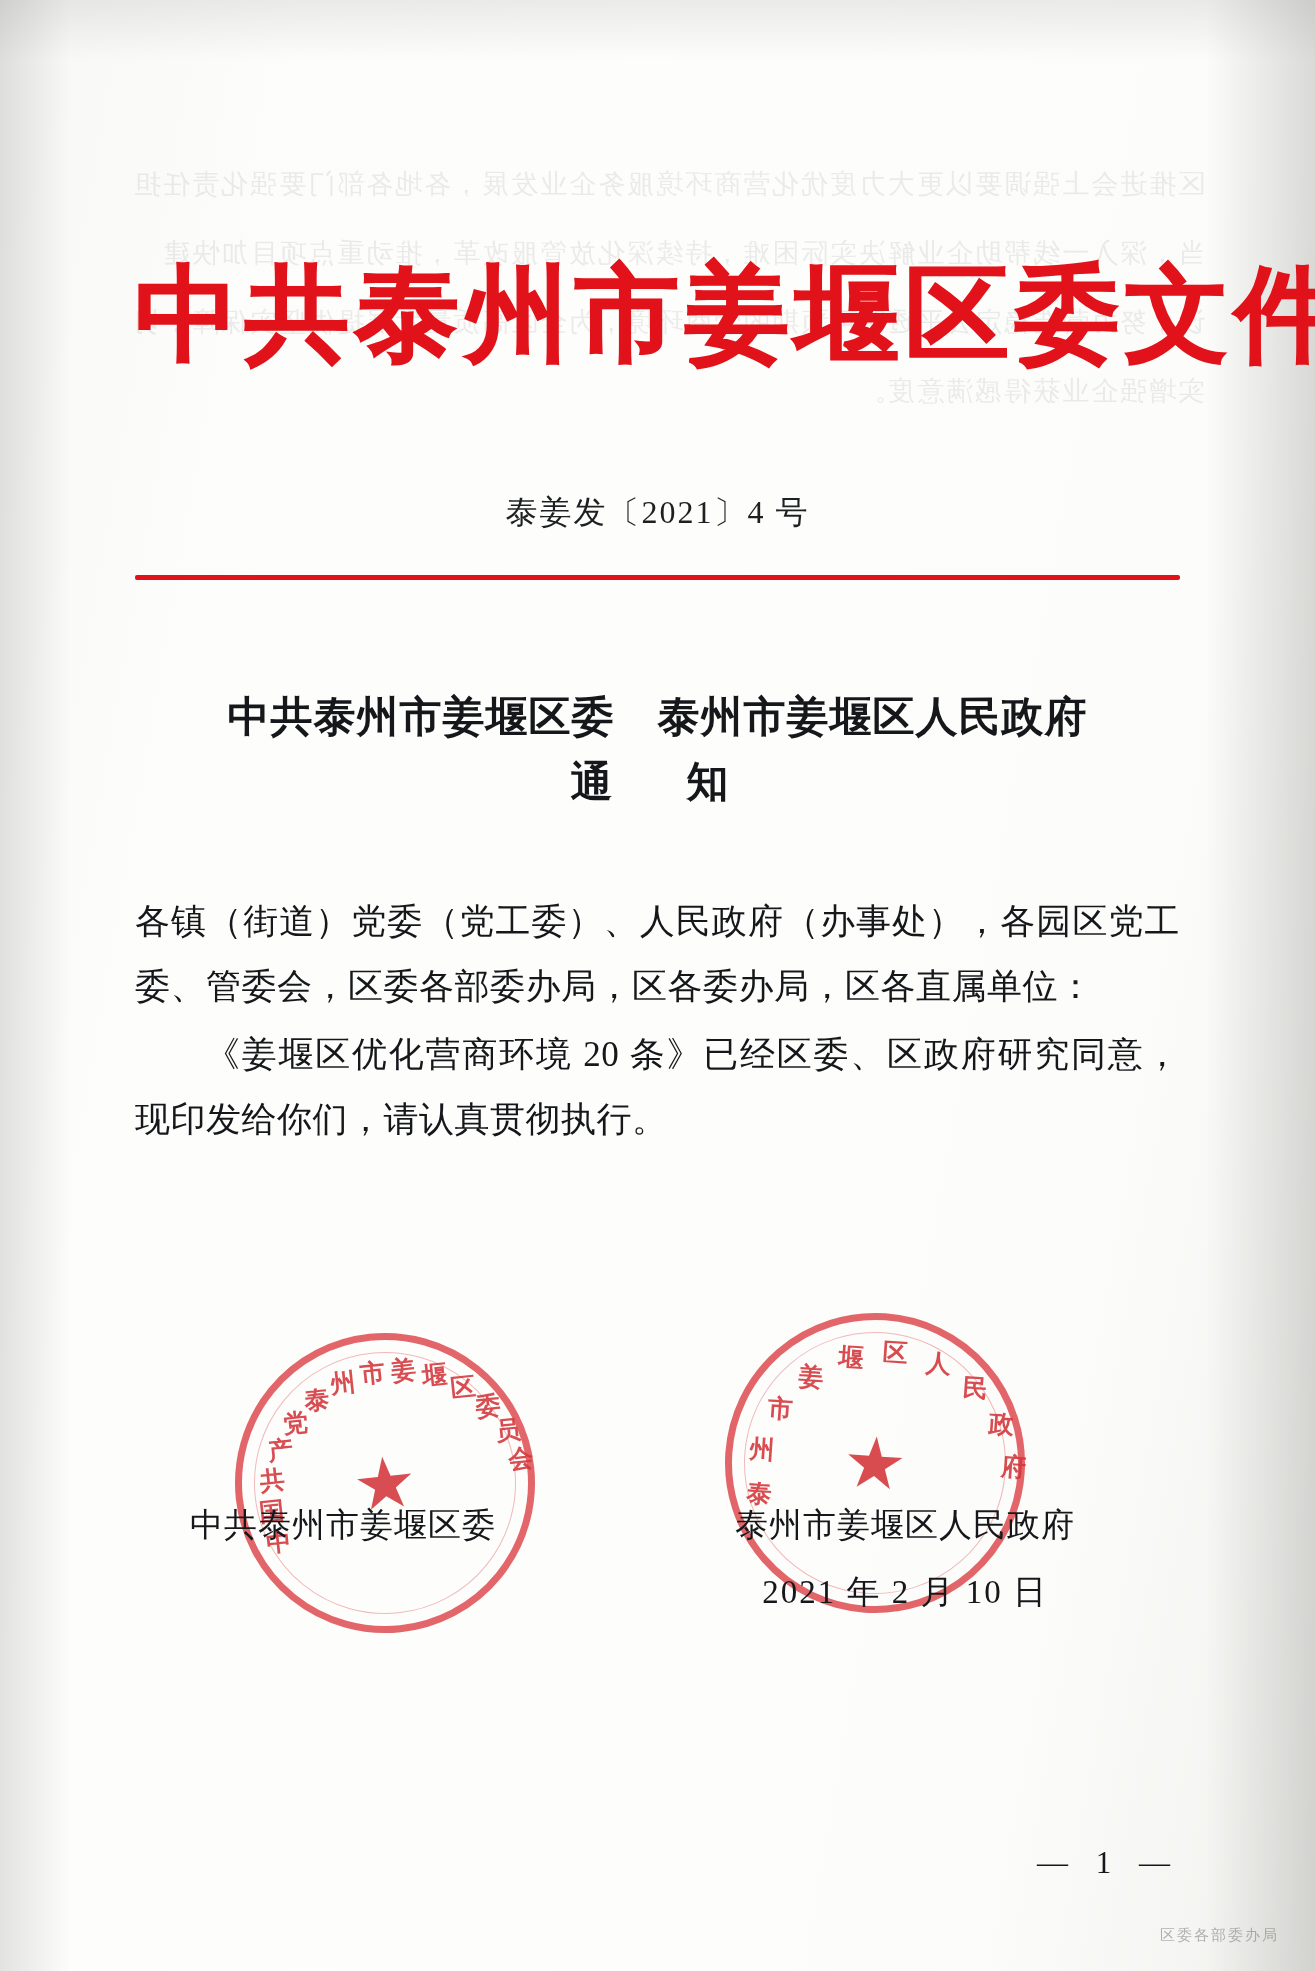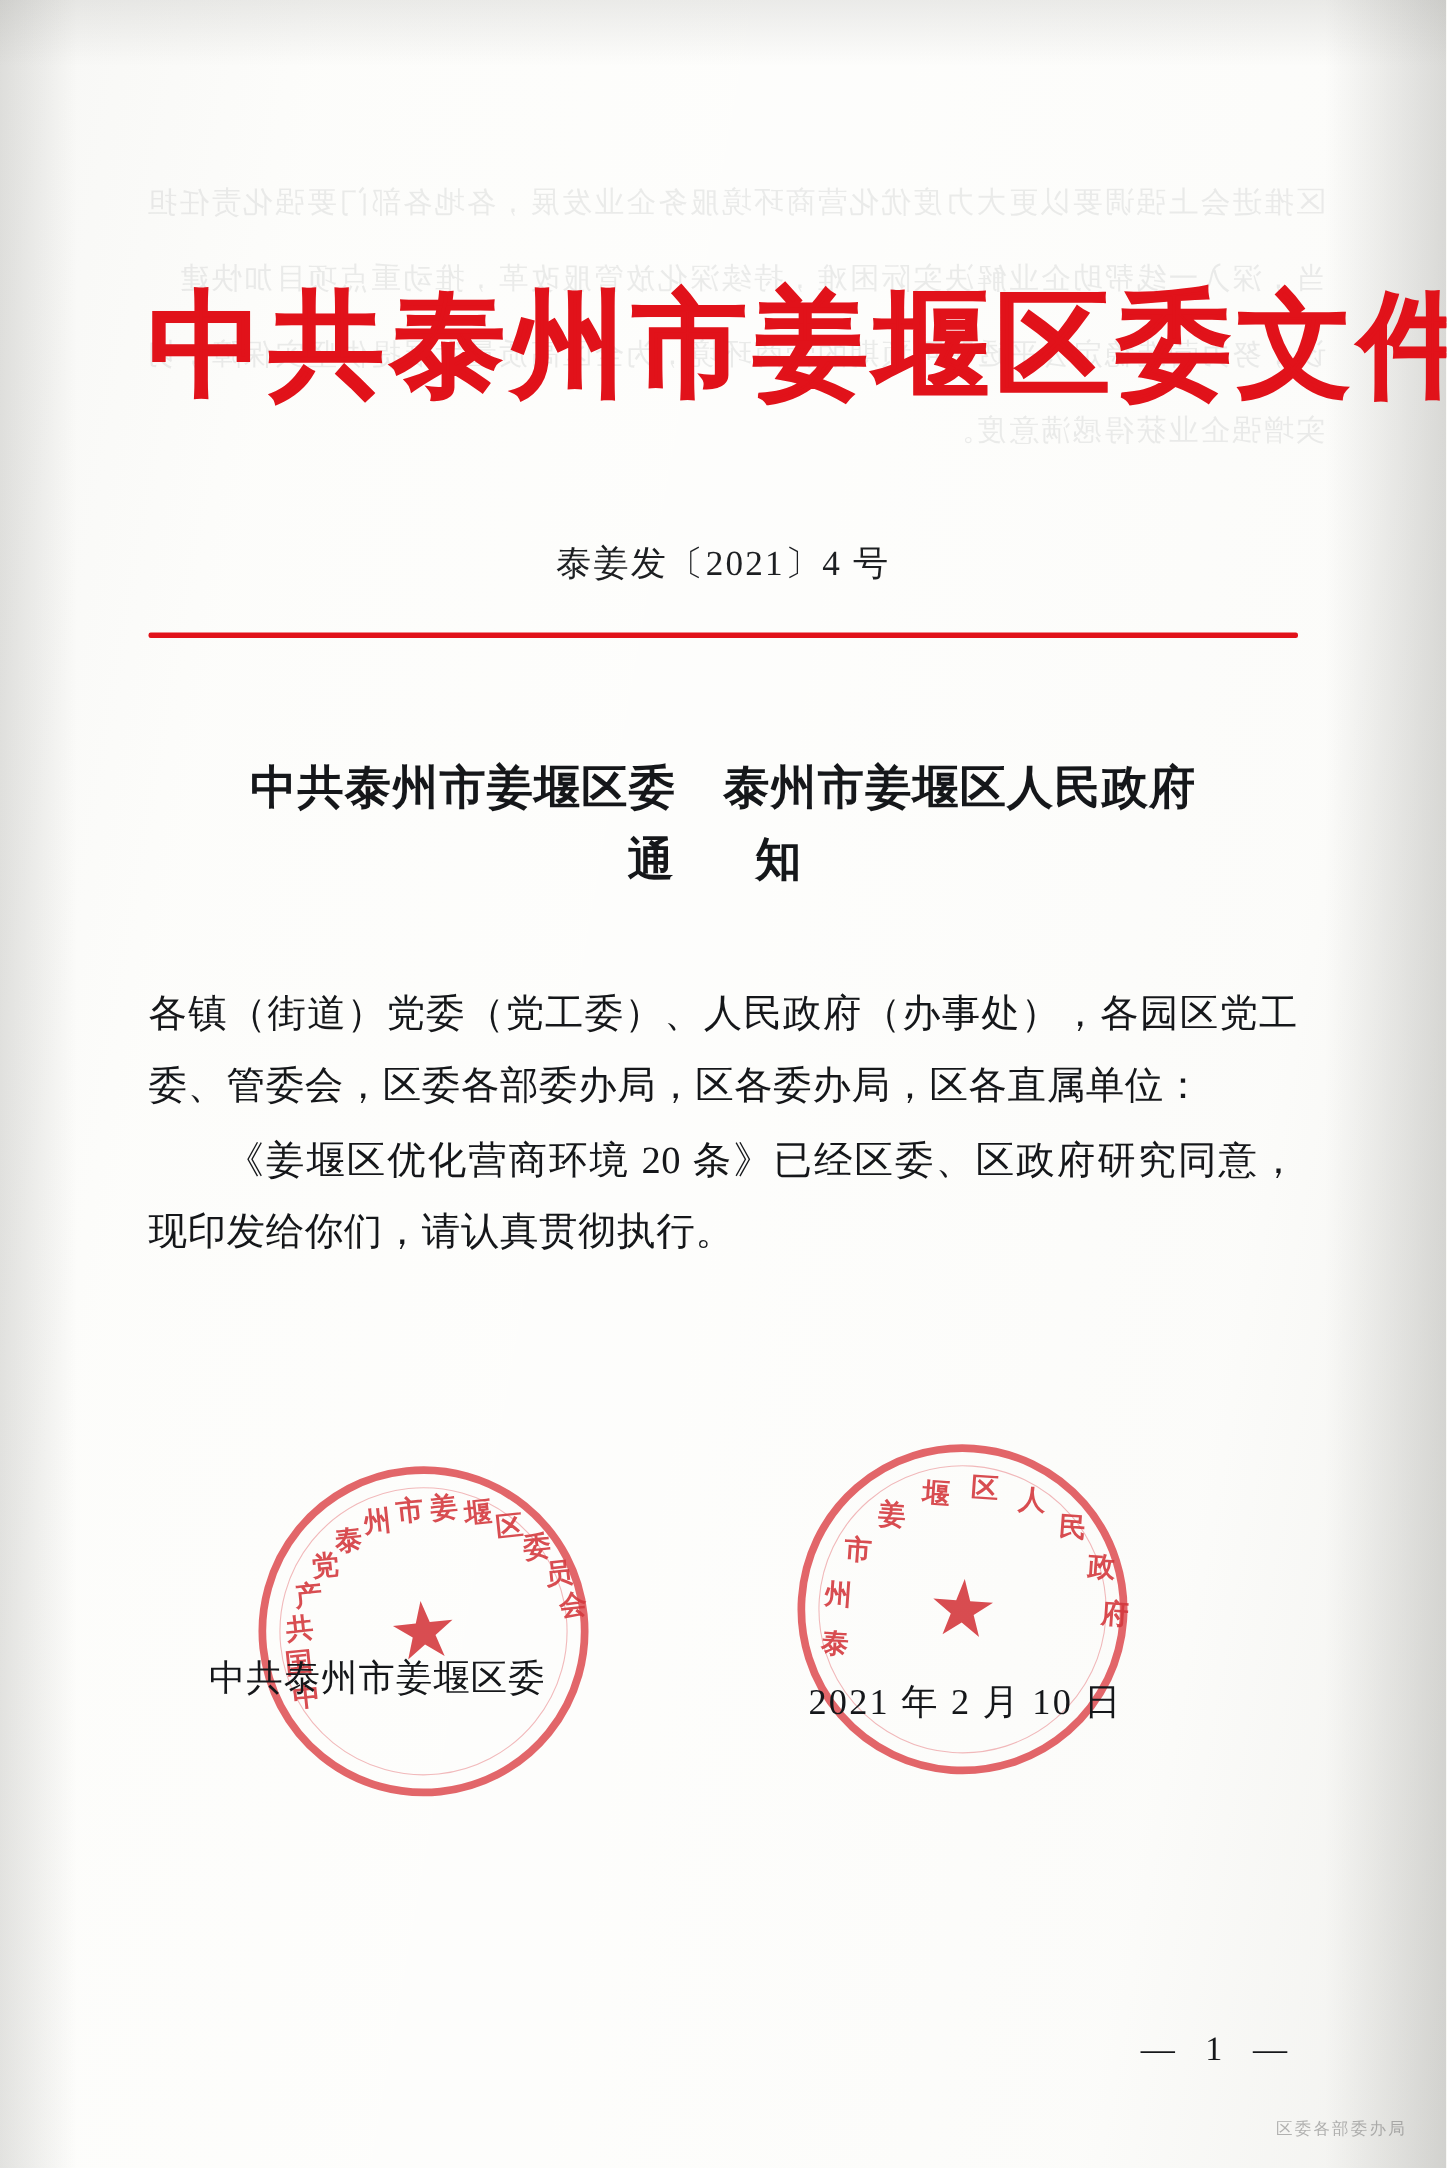--- a/index.html
+++ b/index.html
@@ -293,20 +293,21 @@
           <span style="transform: rotate(40deg) translate(0,-128px) rotate(-40deg);">民</span>
           <span style="transform: rotate(60deg) translate(0,-128px) rotate(-60deg);">政</span>
           <span style="transform: rotate(80deg) translate(0,-128px) rotate(-80deg);">府</span>
         </div>
         <div class="seal-star">★</div>
       </div>
 
       <div class="sign-left">中共泰州市姜堰区委</div>
 
       <div class="sign-right">
+        <div>泰州市姜堰区人民政府</div>
         <div class="date">2021 年 2 月 10 日</div>
       </div>
 
     </div>
 
   </div>
 
   <div class="page-number">— 1 —</div>
   <div class="watermark">区委各部委办局</div>
 

